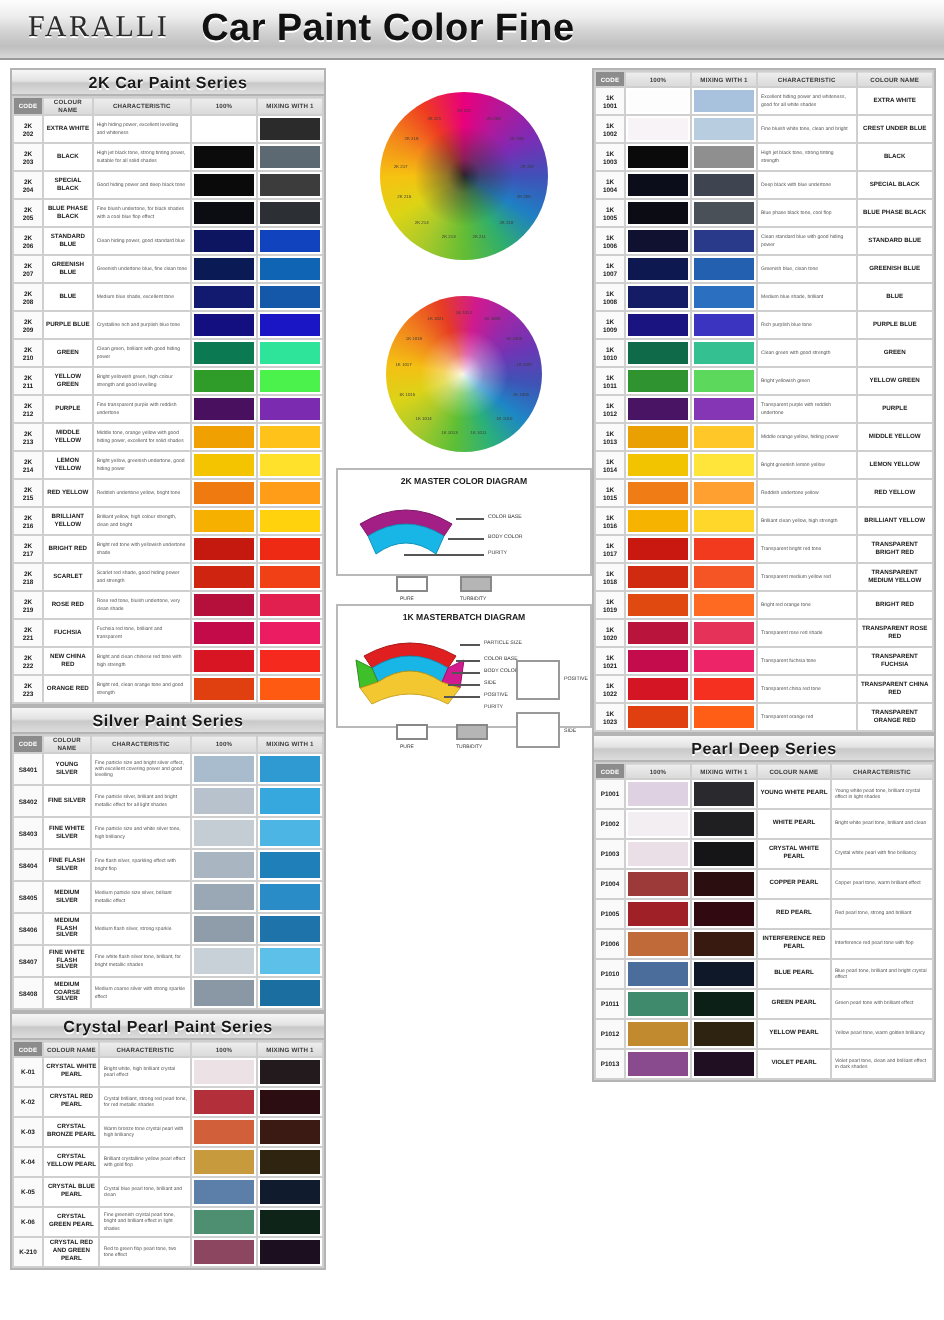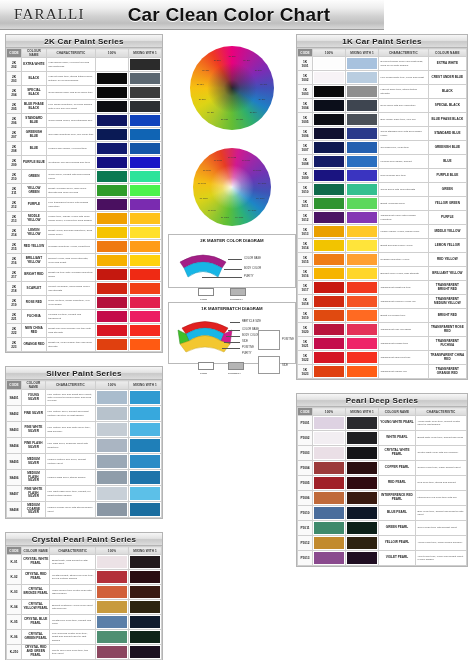--- a/index.html
+++ b/index.html
@@ -7,46 +7,45 @@
   body {
     width:472px; height:660px;
     background:#ffffff;
     font-family:"Liberation Sans", sans-serif;
     overflow:hidden;
     position:relative;
   }
 
   
   #header {
-    height:30px; width:384px;
+    height:30px; width:472px;
     background:linear-gradient(to bottom,#fdfdfd 0%,#eeeeee 28%,#d2d2d2 55%,#bfbfbf 80%,#d8d8d8 100%);
     border-bottom:1px solid #9a9a9a;
     display:flex; align-items:center;
     padding-left:14px;
-    gap:27px;
   }
   #brand {
     font-family:"Liberation Serif", serif;
     font-size:15px; letter-spacing:1.2px;
     color:#2b2b2b; margin-right:16px;
     text-shadow:0 1px 0 #fff;
   }
   #chart-title {
     font-size:19px; font-weight:bold; color:#111;
     letter-spacing:.2px; text-shadow:0 1px 0 #fff;
   }
 
   
   .col { position:absolute; }
   #col-left  { left:5px;   top:34px; width:158px; }
   #col-mid   { left:168px; top:34px; width:128px; }
   #col-right { left:296px; top:34px; width:172px; }
 
   
-  .section { margin-bottom:13px; border:1px solid #b4b4b4; background:#fff; }
+  .section { margin-bottom:0; border:1px solid #b4b4b4; background:#fff; }
   .sec-title {
     height:13px; line-height:13px; text-align:center;
     font-size:8px; font-weight:bold; color:#1a1a1a;
     background:linear-gradient(to bottom,#f6f6f6,#e3e3e3 45%,#c9c9c9 55%,#dcdcdc);
     border-bottom:1px solid #b4b4b4;
     text-shadow:0 1px 0 #fff; letter-spacing:.3px;
   }
 
   table { border-collapse:collapse; width:100%; }
   th, td { border:1px solid #cfcfcf; padding:0; }
@@ -103,21 +102,21 @@
   .leg-line { position:absolute; height:1px; background:#555; }
   .mini-sw { position:absolute; width:16px; height:8px; border:1px solid #888; }
   .mini-lbl { position:absolute; font-size:2.5px; color:#333; }
   .box { position:absolute; border:1px solid #999; background:#fff; }
 </style>
 </head>
 <body>
 
 <div id="header">
   <div id="brand">FARALLI</div>
-  <div id="chart-title">Car Clean Color Chart</div>
+  <div id="chart-title">Car Paint Color Fine</div>
 </div>
 
 <div class="col" id="col-left">
 
   <div class="section">
     <div class="sec-title">2K Car Paint Series</div>
     <table>
       <thead>
           <tr>
         <th class="code-h">CODE</th>
@@ -644,21 +643,20 @@
       <div class="mini-sw" style="left:56px; top:48px; background:#b5b5b5;"></div>
       <div class="mini-lbl" style="left:28px; top:58px;">PURE</div>
       <div class="mini-lbl" style="left:56px; top:58px;">TURBIDITY</div>
     </div>
   </div>
 </div>
 
 <div class="col" id="col-right">
 
   <div class="section">
-    <div class="sec-title">1K Car Paint Series</div>
     <table>
       <thead>
           <tr>
         <th class="code-h">CODE</th>
         <th>100%</th>
         <th>MIXING WITH 1</th>
         <th>CHARACTERISTIC</th>
         <th>COLOUR NAME</th>
       </tr>
         </thead>

